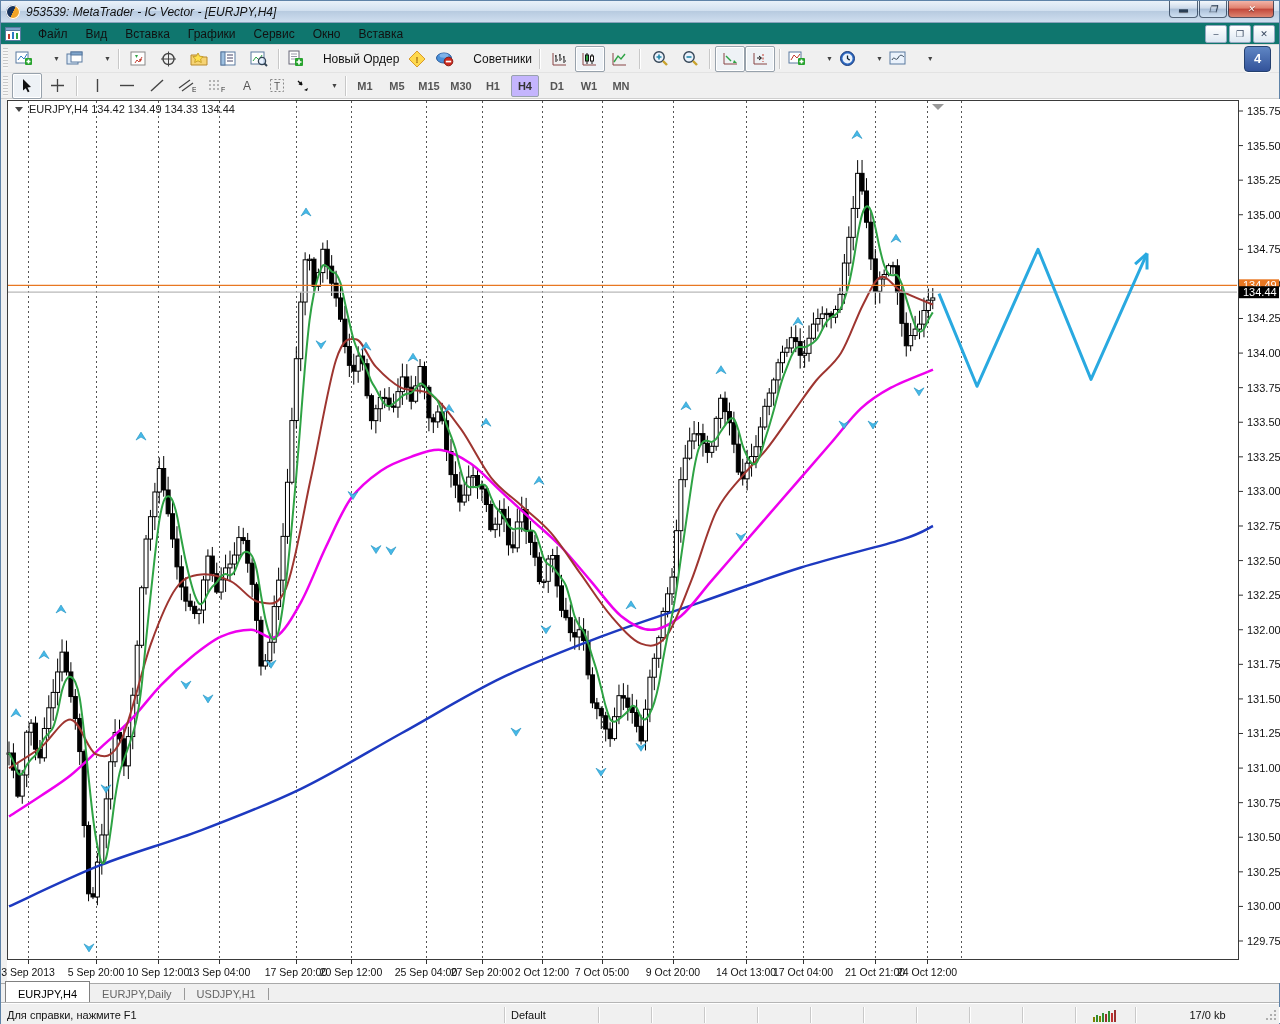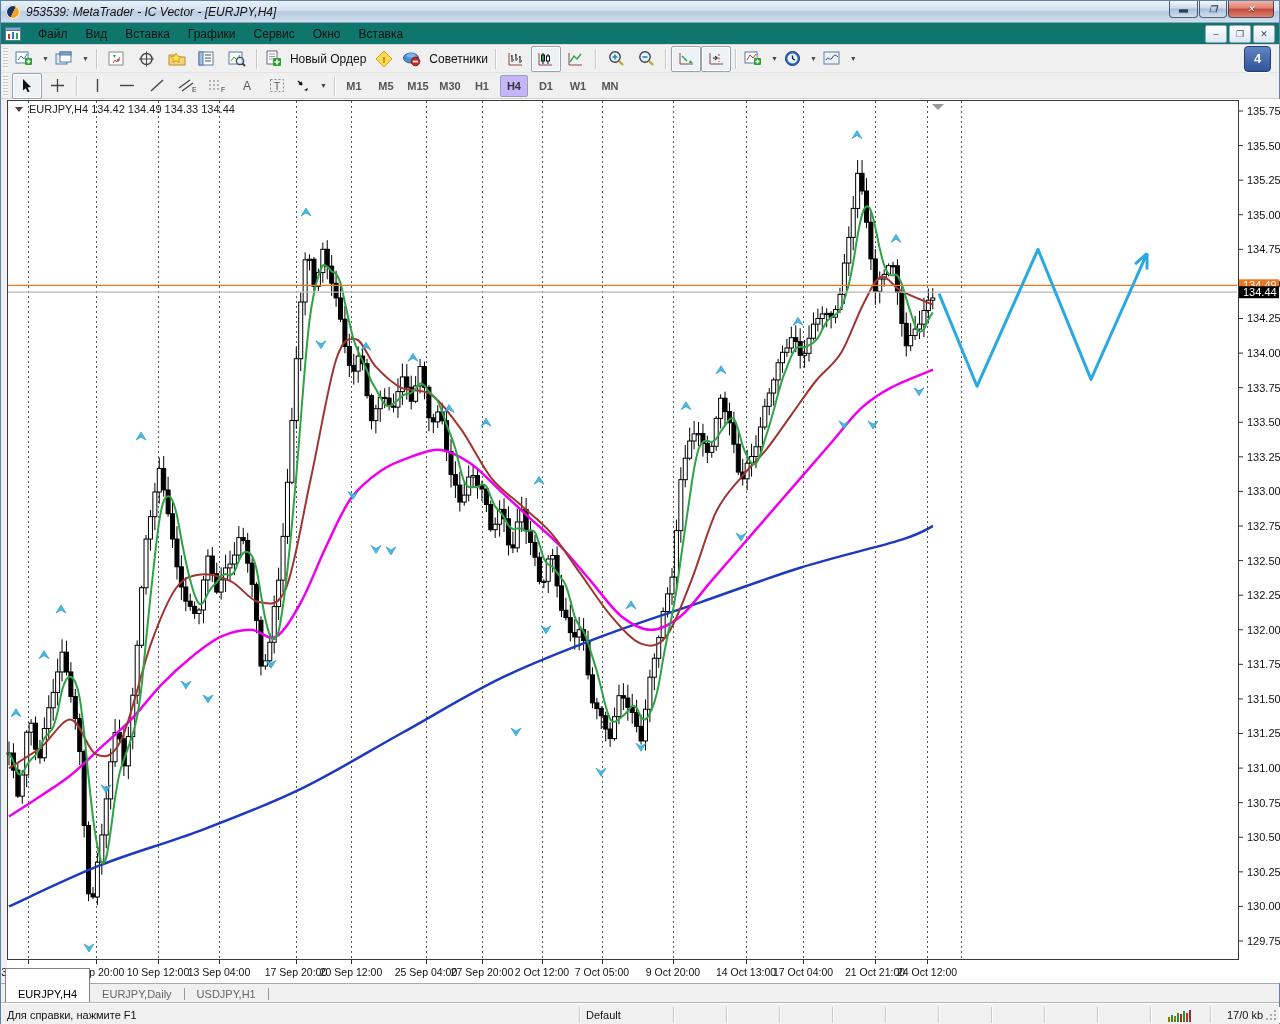--- a/index.html
+++ b/index.html
@@ -29,43 +29,43 @@
   .mdibtn{width:20px;height:16px;border:1px solid #93a8c0;border-radius:2px;font-size:9px;color:#33445c;
     background:linear-gradient(#ffffff,#dde7f2);display:flex;align-items:center;justify-content:center;}
   
   .toolbar{position:absolute;left:0;width:100%;background:#f0f0f0;display:flex;align-items:center;box-sizing:border-box;}
   .tb1{top:44px;height:28px;border-bottom:1px solid #e3e3e3;}
   .tb2{top:72px;height:26px;border-bottom:1px solid #cfcfcf;}
   .grip{width:5px;height:80%;margin:0 4px 0 2px;
     background:repeating-linear-gradient(180deg,#c9c9c9 0 1px,#f6f6f6 1px 3px);}
   .tbsep{width:1px;height:20px;background:#c8c8c8;border-right:1px solid #fff;margin:0 4px;}
   .tbtn{height:24px;min-width:24px;display:flex;align-items:center;justify-content:center;
-    border:1px solid transparent;border-radius:2px;padding:0 2px;gap:8px;font-size:12px;color:#111;}
+    border:1px solid transparent;border-radius:2px;padding:0 2px;gap:19px;font-size:12px;color:#111;}
   .tbtn.pressed{border-color:#98a2ac;background:#eef2f6;box-shadow:0 0 0 1px #fff inset;}
   .drop{font-size:7px;color:#444;margin-left:1px;}
   .tfbtn{height:20px;min-width:26px;display:flex;align-items:center;justify-content:center;
     font-size:11px;color:#555;border:1px solid transparent;border-radius:2px;font-weight:bold;}
   .tfbtn.active{border-color:#98a2ac;background:#c4b5fd;color:#333;}
   .mt4badge{margin-left:auto;margin-right:8px;width:25px;height:24px;border-radius:4px;
     background:linear-gradient(#5f86c4,#33539a);color:#fff;font-weight:bold;font-size:13px;
     display:flex;align-items:center;justify-content:center;border:1px solid #24406f;box-shadow:0 1px 0 #fff;}
   
   .chartarea{position:absolute;left:0;top:98px;width:1280px;height:884px;background:#ffffff;}
   
   .tabsbar{position:absolute;left:0;top:982px;width:100%;height:20px;background:#f0f0f0;
     border-top:1px solid #a9a9a9;display:flex;align-items:flex-end;box-sizing:border-box;}
   .chart-tab{font-size:11px;padding:2px 12px 3px 12px;color:#666;position:relative;}
   .chart-tab.active{background:#ffffff;border:1px solid #808080;border-bottom:none;color:#000;
-    margin-left:4px;padding-top:19px;}
+    margin-left:4px;padding-top:6px;}
   .tab-sep{width:1px;height:12px;background:#999;margin:0 0 3px 0;}
   
   .statusbar{position:absolute;left:0;top:1002px;width:100%;height:22px;background:#f0f0f0;
     border-top:1px solid #ffffff;box-shadow:0 -1px 0 #b5b5b5;display:flex;align-items:center;font-size:11px;color:#111;}
   .spanel{height:16px;border-right:1px solid #c9c9c9;box-shadow:1px 0 0 #fff;display:flex;align-items:center;padding:0 6px;box-sizing:border-box;}
-  .sp-help{width:579px;}
+  .sp-help{width:504px;}
   .sp-def{width:94px;}
   .sp-empty{width:53px;}
   .sp-conn{width:60px;justify-content:center;}
   .sp-kb{flex:1;border-right:none;justify-content:center;position:relative;}
   .resize-grip{position:absolute;right:2px;bottom:2px;width:12px;height:12px;}
 </style>
 </head>
 <body>
 
 <div class="mt4-window">

